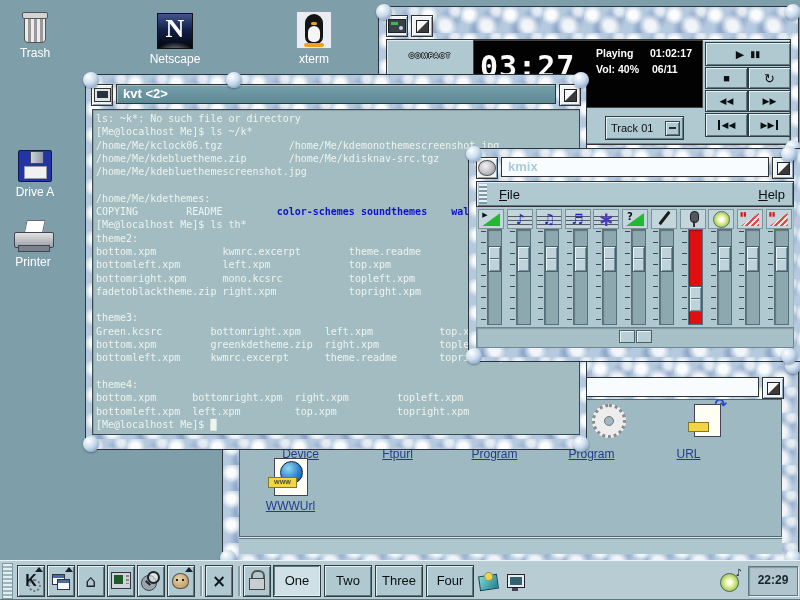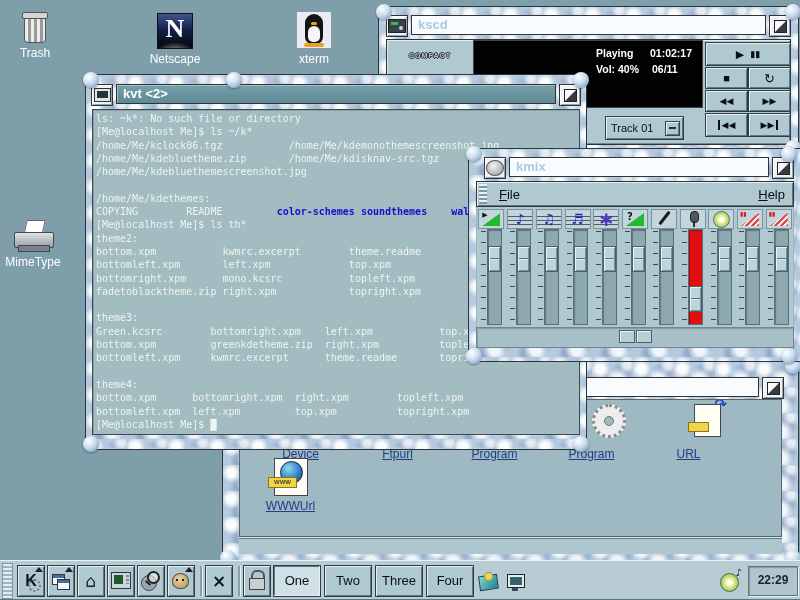--- a/index.html
+++ b/index.html
@@ -212,27 +212,34 @@
 
 <div id="screen">
 
   <div class="dicon" style="left:2px;top:11px">
     <div class="art icon-trash">
         <div class="lid"></div>
         <div class="can"></div>
       </div>
     <div class="dlabel">Trash</div>
   </div>
+  <div class="dicon" style="left:2px;top:150px">
+    <div class="art icon-floppy">
+        <div class="shutter"></div>
+        <div class="flabel"></div>
+      </div>
+    <div class="dlabel">Drive A</div>
+  </div>
   <div class="dicon" style="left:0px;top:220px">
     <div class="art icon-printer">
         <div class="paper"></div>
         <div class="pbody"></div>
         <div class="tray"></div>
       </div>
-    <div class="dlabel">MimeType</div>
+    <div class="dlabel">Printer</div>
   </div>
 
   <div class="dicon" style="left:142px;top:13px">
     <div class="art icon-netscape">
         <div class="horizon"></div>
         <div class="n">N</div>
       </div>
     <div class="dlabel">Netscape</div>
   </div>
   <div class="dicon" style="left:281px;top:11px">
@@ -247,30 +254,30 @@
 
   <div class="win" id="kscd">
     <div class="bubble" style="left:-3px;top:-3px"></div>
     <div class="bubble" style="right:-3px;top:-3px"></div>
     <div class="bubble" style="left:-3px;bottom:-3px"></div>
     <div class="bubble" style="right:-3px;bottom:-3px"></div>
     <div class="trow" style="left:7px;right:7px;top:8px;height:20px">
       <div class="tbtn">
           <div class="ci-kscd"></div>
         </div>
-      <div class="tbar inactive">kscd</div>
       <div class="tbtn">
           <div class="maxi"></div>
         </div>
     </div>
     <div class="body3d" style="left:7px;right:7px;top:32px;bottom:8px">
       <div class="logo">
         <div class="top">COMPACT</div>
       </div>
       <div class="lcd">
+        <div class="time">03:27</div>
         <div class="lcdtxt" style="left:122px;top:6px">Playing</div>
         <div class="lcdtxt" style="left:122px;top:22px">Vol: 40%</div>
         <div class="lcdtxt" style="left:176px;top:6px">01:02:17</div>
         <div class="lcdtxt" style="left:178px;top:22px">06/11</div>
       </div>
       <div class="btncol">
         <div class="btn3d" style="left:0;top:2px;width:84px;height:22px">
           <span>▶</span>&nbsp;&nbsp;<span style="font-size:9px">▮▮</span>
         </div>
         <div class="btn3d" style="left:0;top:27px;width:41px;height:20px">
@@ -352,21 +359,21 @@
         </div>
     </div>
     <div class="term"><div class="tline"><span>ls: ~k*: No such file or directory</span></div><div class="tline"><span>[Me@localhost Me]$ ls ~/k*</span></div><div class="tline"><span>/home/Me/kclock06.tgz           /home/Me/kdemonothemescreenshot.jpg</span></div><div class="tline"><span>/home/Me/kdebluetheme.zip       /home/Me/kdisknav-src.tgz</span></div><div class="tline"><span>/home/Me/kdebluethemescreenshot.jpg</span></div><div class="tline">&nbsp;</div><div class="tline"><span>/home/Me/kdethemes:</span></div><div class="tline"><span>COPYING        README         </span><span class="tdir">color-schemes</span><span> </span><span class="tdir">soundthemes</span><span>    </span><span class="tdir">wallpapers</span></div><div class="tline"><span>[Me@localhost Me]$ ls th*</span></div><div class="tline"><span>theme2:</span></div><div class="tline"><span>bottom.xpm           kwmrc.excerpt        theme.readme</span></div><div class="tline"><span>bottomleft.xpm       left.xpm             top.xpm</span></div><div class="tline"><span>bottomright.xpm      mono.kcsrc           topleft.xpm</span></div><div class="tline"><span>fadetoblacktheme.zip right.xpm            topright.xpm</span></div><div class="tline">&nbsp;</div><div class="tline"><span>theme3:</span></div><div class="tline"><span>Green.kcsrc        bottomright.xpm    left.xpm           top.xpm</span></div><div class="tline"><span>bottom.xpm         greenkdetheme.zip  right.xpm          topleft.xpm</span></div><div class="tline"><span>bottomleft.xpm     kwmrc.excerpt      theme.readme       topright.xpm</span></div><div class="tline">&nbsp;</div><div class="tline"><span>theme4:</span></div><div class="tline"><span>bottom.xpm      bottomright.xpm  right.xpm        topleft.xpm</span></div><div class="tline"><span>bottomleft.xpm  left.xpm         top.xpm          topright.xpm</span></div><div class="tline"><span>[Me@localhost Me]$ █</span></div></div>
   </div>
 
   <div class="win" id="kmix">
     <div class="bubble" style="left:-3px;top:-3px"></div>
     <div class="bubble" style="left:312px;top:-3px"></div>
     <div class="bubble" style="left:-3px;bottom:-3px"></div>
     <div class="bubble" style="left:312px;bottom:-3px"></div>
-    <div class="trow" style="left:15px;right:7px;top:8px;height:20px">
+    <div class="trow" style="left:7px;right:7px;top:8px;height:20px">
       <div class="tbtn">
           <div class="ci-kmix"></div>
         </div>
       <div class="tbar inactive">kmix</div>
       <div class="tbtn">
           <div class="maxi"></div>
         </div>
     </div>
     <div class="menubar">
       <div class="mhandle"></div>

